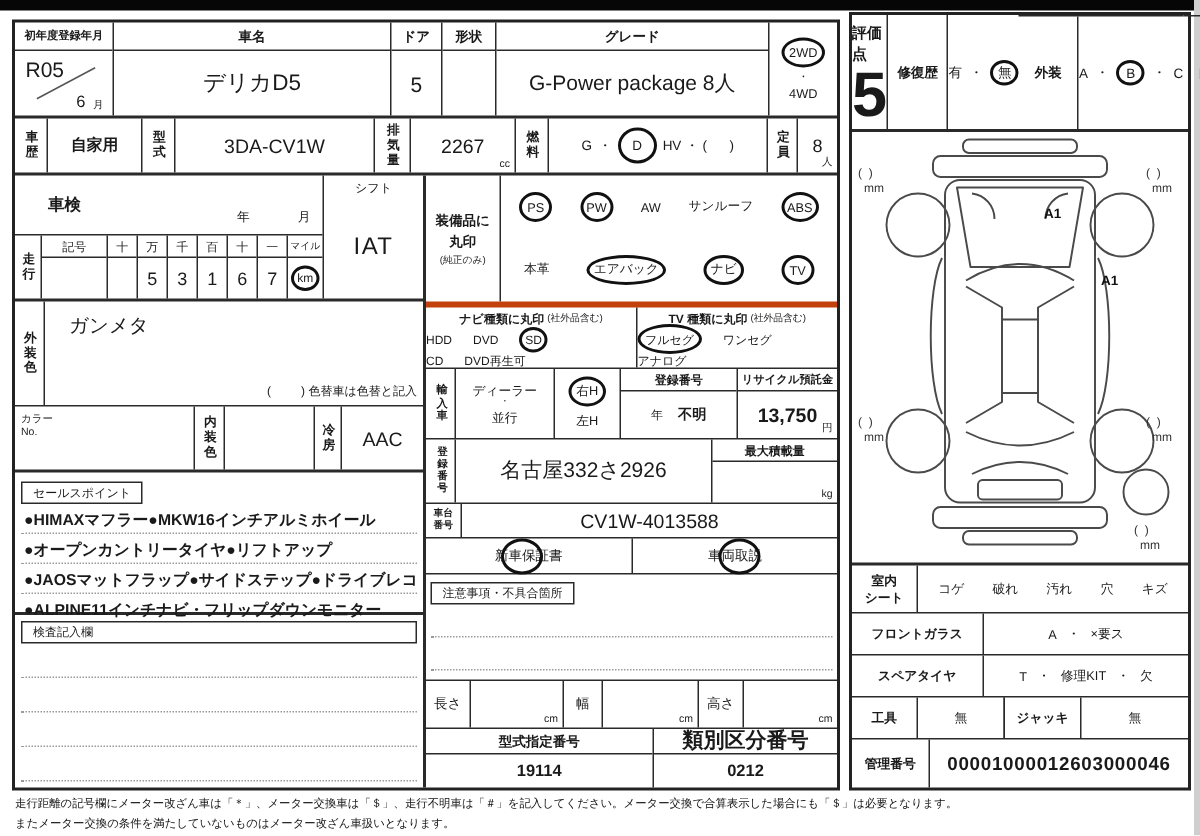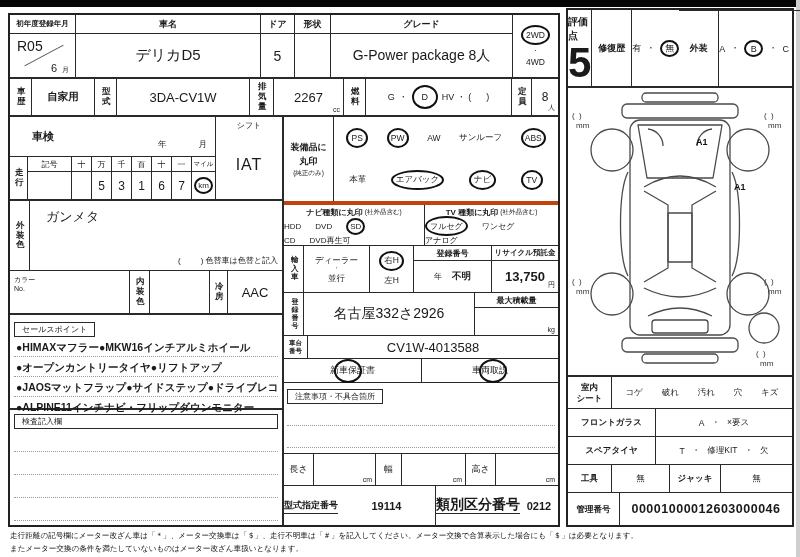--- a/index.html
+++ b/index.html
@@ -135,21 +135,21 @@
   .notesarea { height:71px; border-top:1px solid #2a2a2a; padding:2px 3px 0 3px; }
   .nline { height:22px; }
 
   .dimsrow { height:32px; display:flex; border-top:1px solid #2a2a2a; }
   .dim-lbl { display:flex; align-items:center; justify-content:center; font-size:9px; font-weight:normal;
              border-right:1px solid #2a2a2a; }
   .dim-val { position:relative; border-right:1px solid #2a2a2a; }
   .dim-val:last-child { border-right:none; }
 
   .typerow { height:40px; display:flex; border-top:1px solid #2a2a2a; }
-  .typecol { display:flex; flex-direction:row;align-items:center; }
+  .typecol { display:flex; flex-direction:column; }
   .typecol .tv2 { flex:1; display:flex; align-items:center; justify-content:center; font-size:11px; font-weight:bold; }
 
   
   .eval { height:78px; display:flex; border-bottom:2px solid #2a2a2a; }
   .eval-left { width:86px; border-right:1px solid #2a2a2a; display:flex; flex-direction:column; align-items:center; }
   .eval-lbl { font-size:10px; font-weight:bold; margin-top:5px; }
   .eval-score { flex:1; display:flex; align-items:center; font-size:42px; font-weight:bold; line-height:1; margin-top:-4px; }
   .eval-right { flex:1; display:flex; flex-direction:row;text-align:right; }
   .eval-row { flex:1; display:flex; }
   .eval-row + .eval-row { border-top:1px solid #2a2a2a; }

